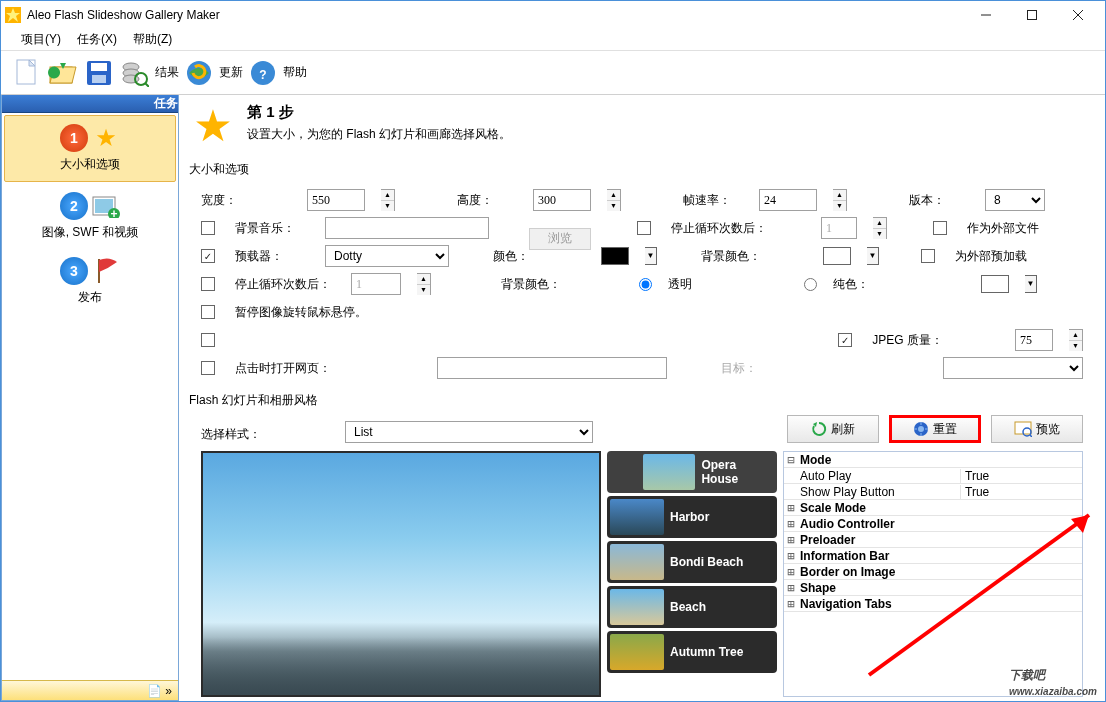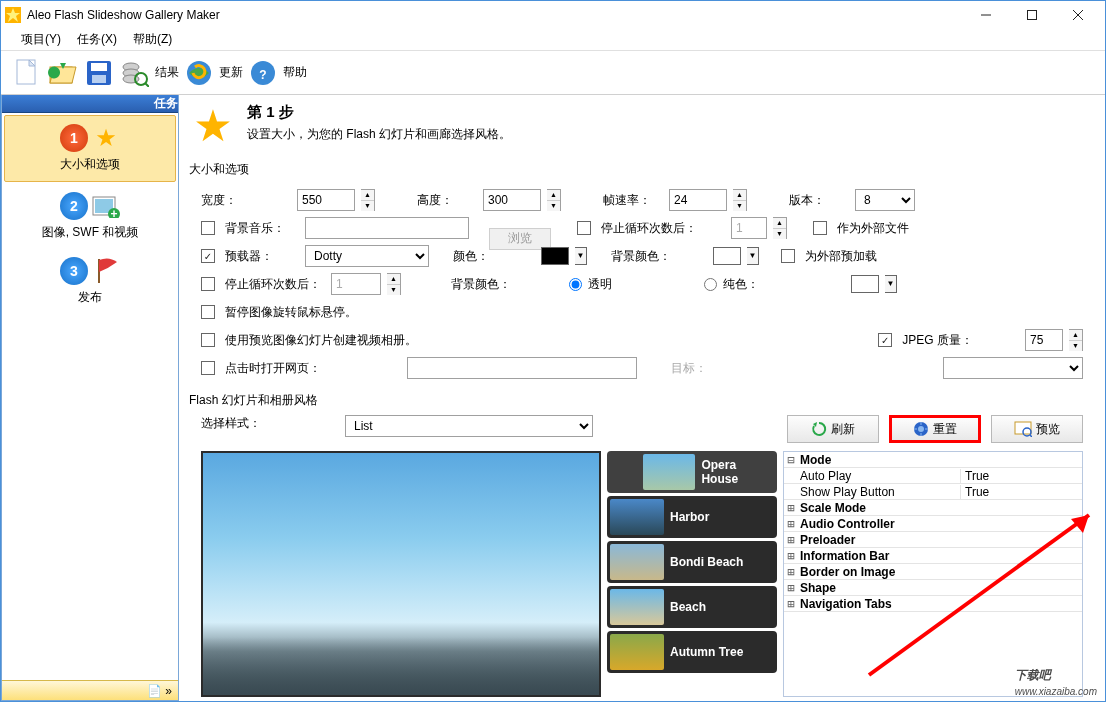--- a/index.html
+++ b/index.html
@@ -23,36 +23,36 @@
 .badge1{background:radial-gradient(#ff6b3d,#d13a0a);} .badge2{background:radial-gradient(#4aa8ff,#1670c8);} .badge3{background:radial-gradient(#4aa8ff,#1670c8);}
 .side-star{width:28px;height:28px;color:#ffb400;font-size:24px;line-height:28px;}
 .side-img{width:28px;height:28px;display:flex;align-items:center;justify-content:center;}
 .sidebar-footer { margin-top: auto; background: linear-gradient(#fff7d9,#fde07a); height: 20px; border-top:1px solid #d6b84a; display:flex; align-items:center; justify-content:flex-end; padding-right:6px;}
 .main { flex: 1; background: #fff; padding: 4px 10px; overflow:hidden; display:flex; flex-direction:column;}
 .step-header { display: flex; gap: 10px; align-items:flex-start; padding:4px 0 8px 0;}
 .big-star { width:48px; height:48px; color:#ffb400; font-size:44px; line-height:46px; text-align:center;}
 .step-title { font-size: 15px; font-weight: bold; margin-bottom: 4px;}
 .section-title { margin: 2px 0 4px 0; }
 .form-area { padding: 4px 12px 8px 12px; }
-.row { display: flex; align-items: center; height: 28px; gap: 6px; }
+.row { display: flex; align-items: center; height: 28px; gap: 16px; }
 .lbl { width: 90px; }
 .lbl2 { width: 60px; }
 .numin, .txtin, select.sel { border: 1px solid #a0a0a0; background:#fff; height: 22px; padding: 0 4px; }
-.numin { width: 58px; }
+.numin { width: 58px; font-family: Liberation Serif, serif; }
 .spin { width:14px; height:22px; border:1px solid #a0a0a0; border-left:none; display:flex; flex-direction:column;}
 .spin div{flex:1; font-size:7px; text-align:center; line-height:10px; background:#f5f5f5; border-bottom:1px solid #ccc;}
 .spin div:last-child{border-bottom:none;}
 .gap { width: 30px; }
 .chk { width:14px; height:14px; border:1px solid #666; display:inline-flex; align-items:center; justify-content:center; margin-right:4px; font-size:10px; color:#222;}
 .btn { height: 22px; padding: 0 18px; background: #e8e8e8; border: 1px solid #adadad; display:inline-flex; align-items:center;}
 .btn.disabled { color:#999; background:#f0f0f0; border-color:#cfcfcf;margin-top:21px;}
 .colorbox { width:34px; height:18px; border:1px solid #666; display:inline-block;}
 .colorbox.dd{width:28px;}
 .dropdn{width:12px;height:18px;border:1px solid #666;border-left:none;background:#f5f5f5;font-size:8px;text-align:center;line-height:16px;}
-.mid-section { display:flex; align-items:flex-start; padding: 2px 12px; gap:22px; }
+.mid-section { display:flex; align-items:flex-end; padding: 2px 12px; gap:22px; }
 .style-sel { width: 248px; }
 .action-btns { margin-left:auto; display:flex; gap:10px;}
 .abtn { width:92px; height:28px; border:1px solid #b8b8b8; background:linear-gradient(#fdfdfd,#e8e8e8); display:flex; align-items:center; justify-content:center; gap:4px;}
 .abtn.highlighted { border: 3px solid #ff0000; }
 .preview-row { display:flex; gap:6px; margin-top:6px; flex:1; min-height:0; padding: 0 12px;}
 .preview-main { flex:1; background: linear-gradient(#5aa8e0 0%, #8accee 35%, #b5e0f5 55%, #d5eef9 70%, #7a8f98 82%, #4a5f68 100%); border:2px solid #2b2b2b; position:relative;}
 .preview-main .skyline{position:absolute;bottom:0;left:0;right:0;height:24%;background:linear-gradient(transparent,#3a4a52);}
 .thumb-list { width:170px; display:flex; flex-direction:column; gap:3px; }
 .thumb { background:#2b2b2b; border-radius:4px; height:42px; display:flex; align-items:center; gap:6px; padding:3px; color:#fff; font-weight:bold; font-size:11px;}
 .thumb .timg{width:54px; height:36px; background:linear-gradient(#6bb8e8,#3a7a4a); border-radius:2px;}
@@ -296,21 +296,20 @@
         <span style="width:80px"></span>
         <span class="colorbox dd" style="background:#fff"></span>
           <span class="dropdn">▼</span>
       </div>
       <div class="row">
         <span class="chk"></span>
           <span>暂停图像旋转鼠标悬停。</span>
       </div>
       <div class="row">
         <span class="chk"></span>
-          <span>使用预览图像幻灯片创建视频相册。</span>
         <span style="flex:1"></span>
         <span class="chk">✓</span>
           <span>JPEG 质量：</span>
         <span style="width:40px"></span>
         <input class="numin" style="width: 38px;" value="75">
           <div class="spin">
             <div>▲</div>
             <div>▼</div>
           </div>
       </div>
@@ -438,16 +437,16 @@
       </div>
     </div>
 
     <svg class="arrow-overlay" style="left:660px; top:400px; width:280px; height:200px;">
       <line x1="30" y1="180" x2="250" y2="20" stroke="#ff0000" stroke-width="4"></line>
       <polygon points="250,20 232,24 244,38" fill="#ff0000"></polygon>
     </svg>
 
     <div class="watermark">
       <span>下载吧</span>
-      <div style="font-size:10px;font-weight:normal;">www.xiazaiba.com</div>
+      <div style="font-size:10px;font-weight:bold;">www.xiazaiba.com</div>
     </div>
   </div>
 </div>
 
 </body></html>

